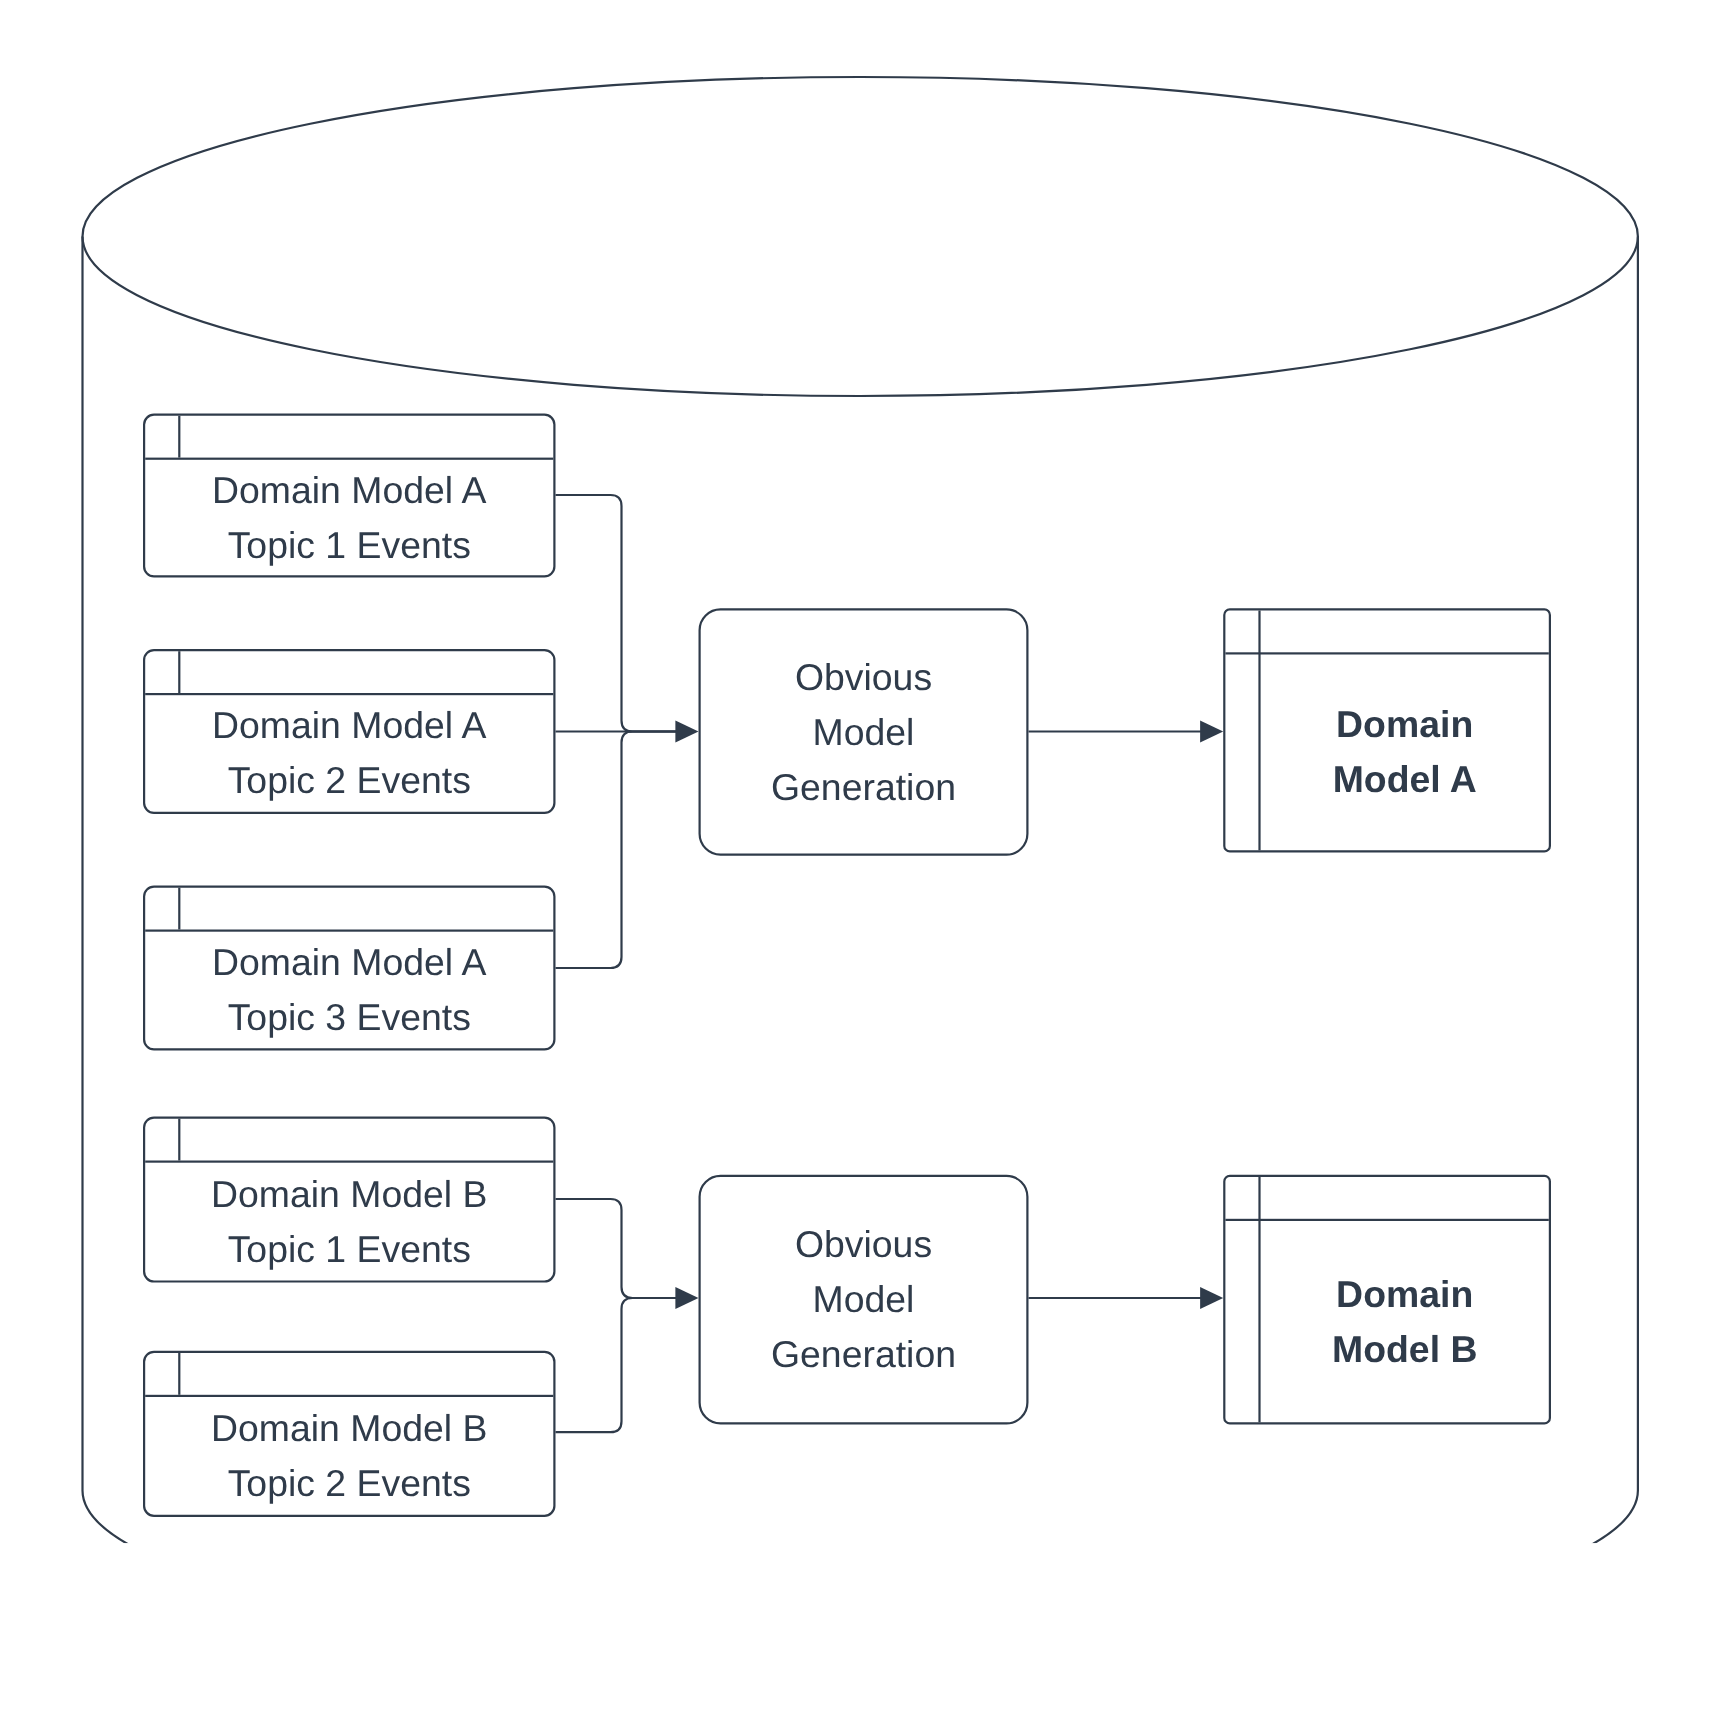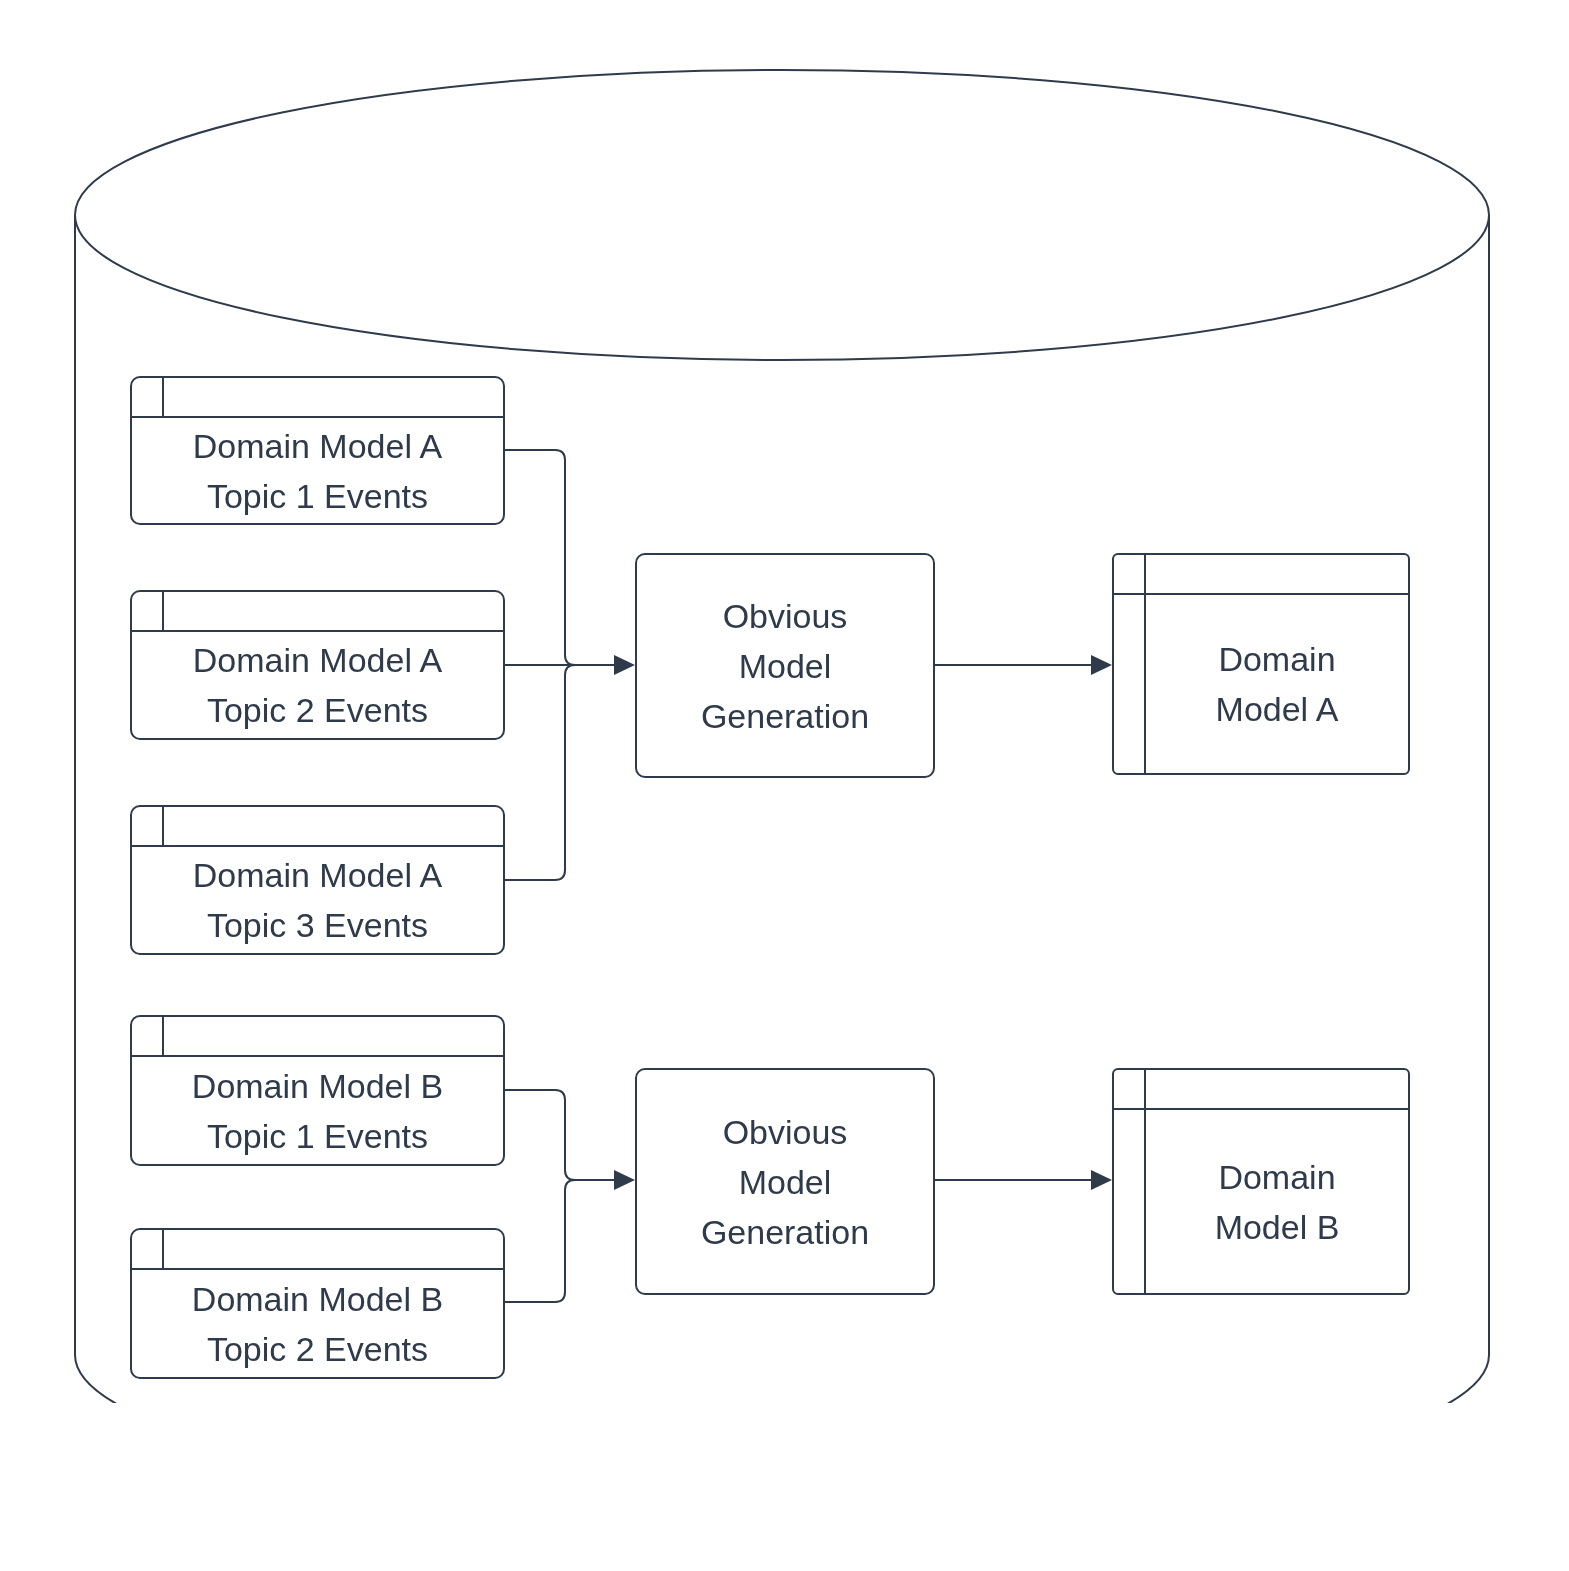--- a/index.html
+++ b/index.html
@@ -74,21 +74,21 @@
     display: flex;
     align-items: center;
     justify-content: center;
   }
 
   
   .process-shape {
     position: absolute;
     color: var(--stroke);
     border: 2px solid currentColor;
-    border-radius: 10px;
+    border-radius: 20px;
     background: var(--bg);
     display: flex;
     align-items: center;
     justify-content: center;
   }
 
   
   .grid-shape {
     position: absolute;
     color: var(--stroke);
@@ -107,20 +107,21 @@
     position: absolute;
     left: 30px; top: 0; bottom: 0;
     border-left: 2px solid currentColor;
   }
   .grid-shape .grid-label {
     position: absolute;
     left: 32px; right: 0; top: 40px; bottom: 0;
     display: flex;
     align-items: center;
     justify-content: center;
+    font-weight: bold;
   }
 
   .cylinder-label {
     position: absolute;
     left: 0;
     top: 1437px;
     width: 1569px;
     text-align: center;
     color: var(--text);
     font-size: 31px;

